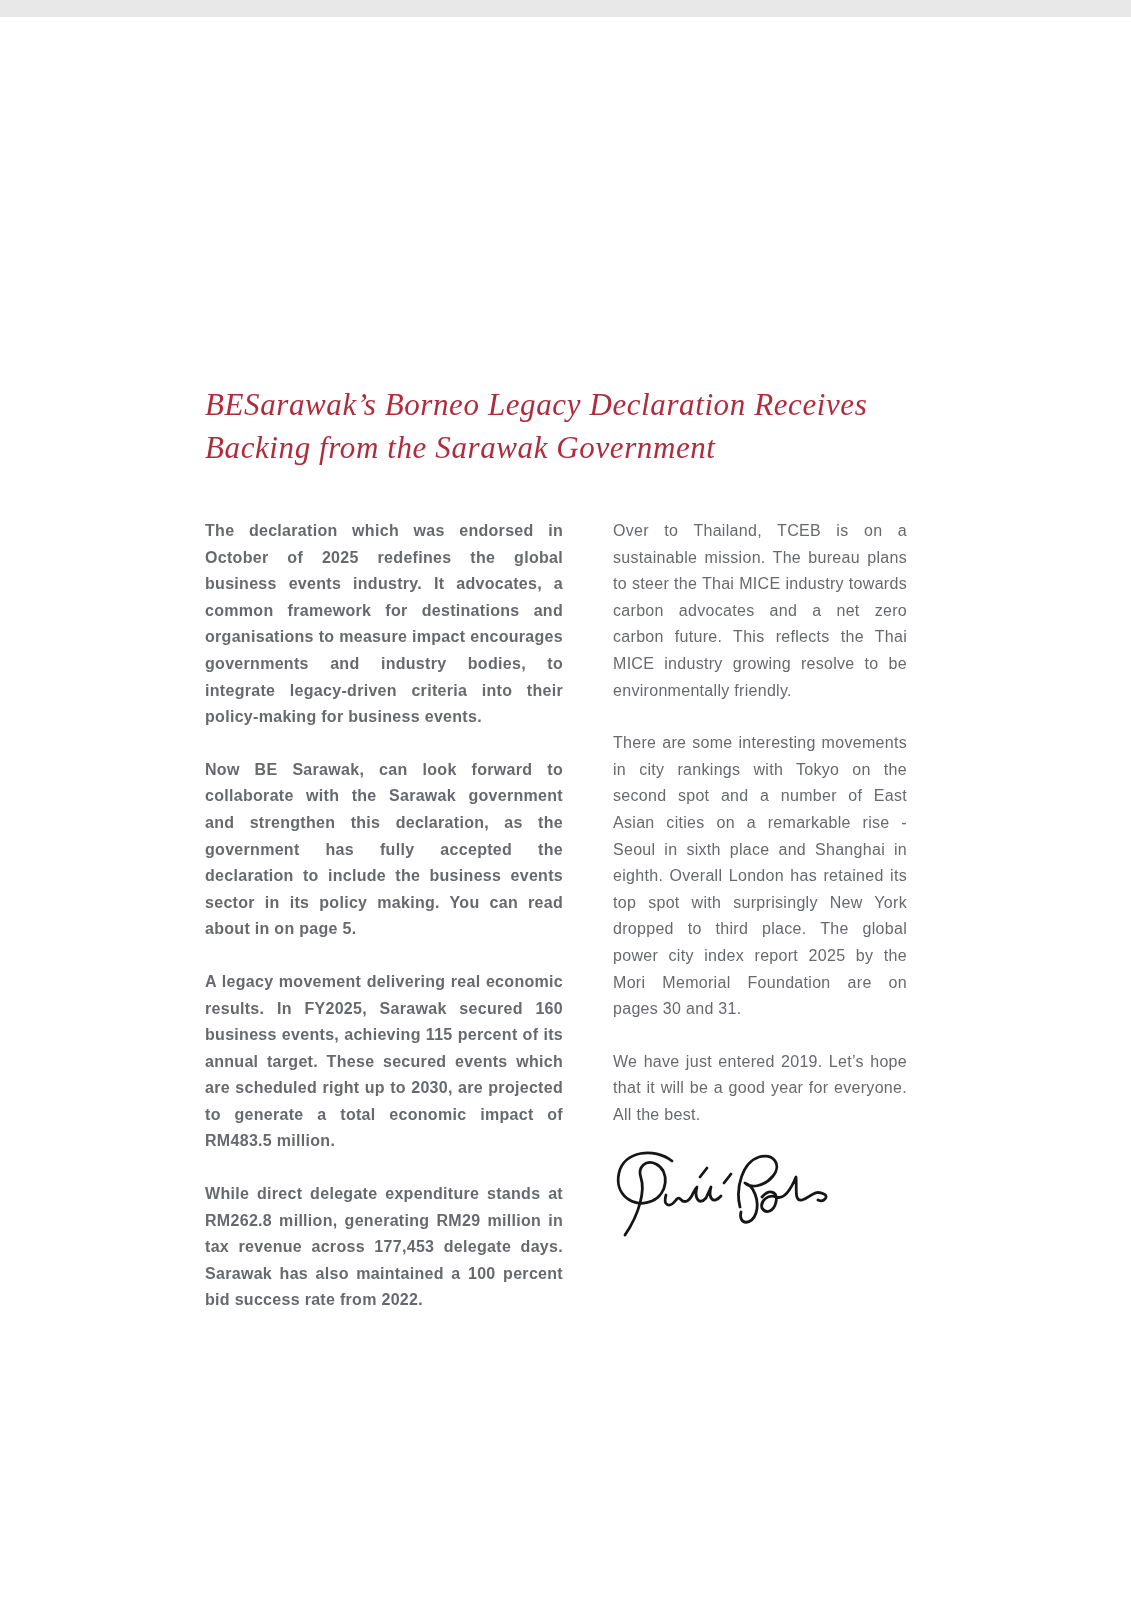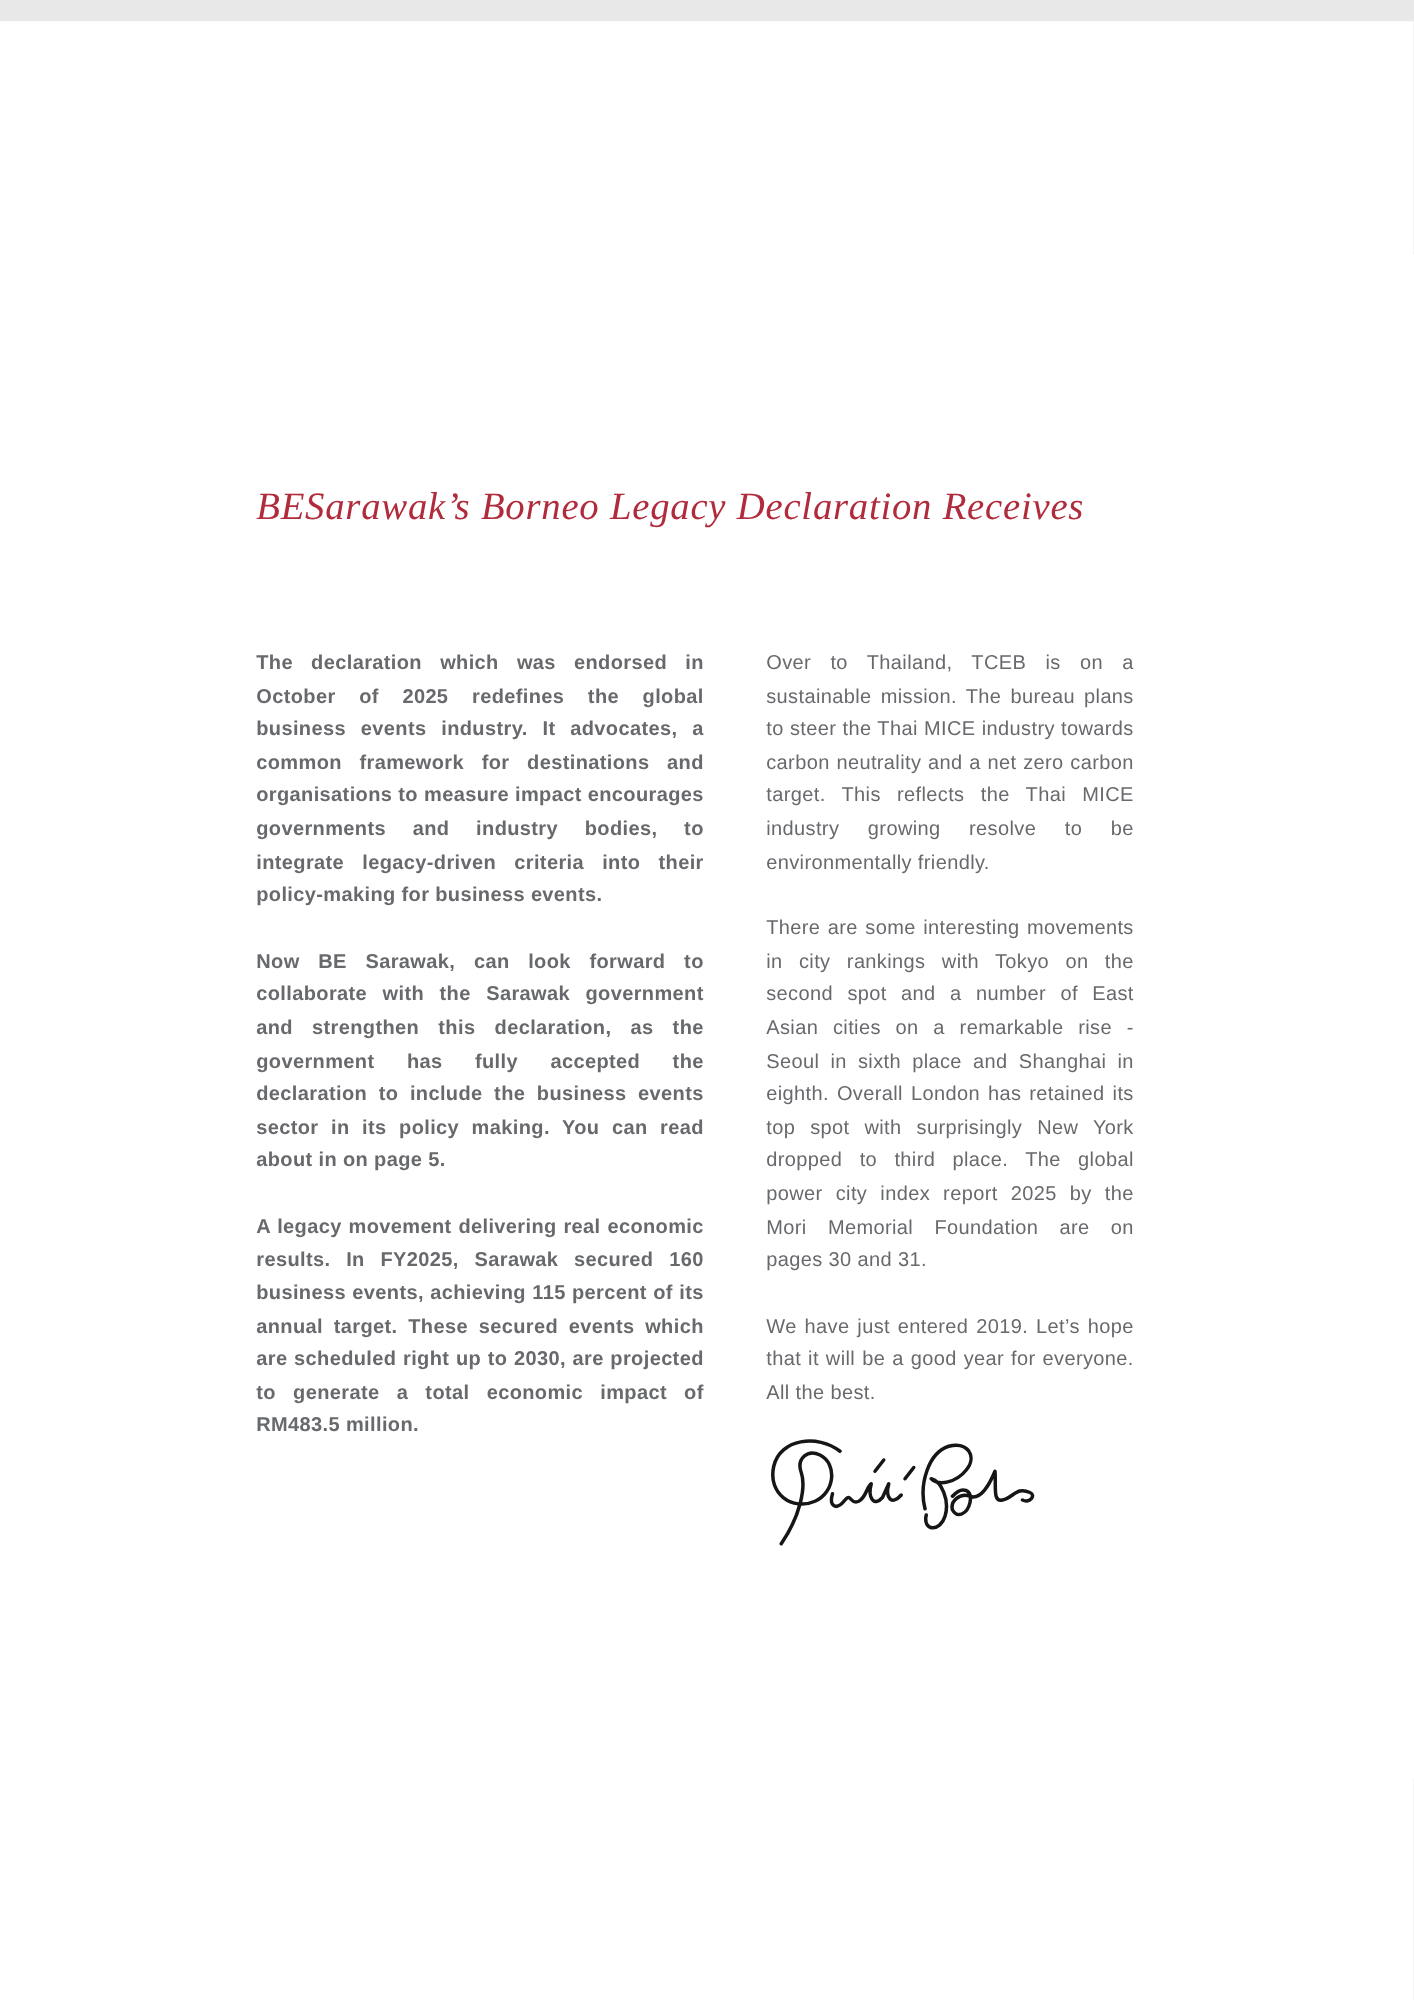--- a/index.html
+++ b/index.html
@@ -63,30 +63,32 @@
     stroke-linejoin: round;
   }
 </style>
 </head>
 <body>
 
 <div class="page">
 
   <header class="title">
     <div>BESarawak’s Borneo Legacy Declaration Receives</div>
+    <div>Backing from the Sarawak Government</div>
   </header>
 
   <section class="col col-left">
     <p>The declaration which was endorsed in October of 2025 redefines the global business events industry. It advocates, a common framework for destinations and organisations to measure impact encourages governments and industry bodies, to integrate legacy-driven criteria into their policy-making for business events.</p>
     <p>Now BE Sarawak, can look forward to collaborate with the Sarawak government and strengthen this declaration, as the government has fully accepted the declaration to include the business events sector in its policy making. You can read about in on page 5.</p>
     <p>A legacy movement delivering real economic results. In FY2025, Sarawak secured 160 business events, achieving 115 percent of its annual target. These secured events which are scheduled right up to 2030, are projected to generate a total economic impact of RM483.5 million.</p>
+    <p>While direct delegate expenditure stands at RM262.8 million, generating RM29 million in tax revenue across 177,453 delegate days. Sarawak has also maintained a 100 percent bid success rate from 2022.</p>
   </section>
 
   <section class="col col-right">
-    <p>Over to Thailand, TCEB is on a sustainable mission. The bureau plans to steer the Thai MICE industry towards carbon neutrality and a net zero carbon target. This reflects the Thai MICE industry growing resolve to be environmentally friendly.</p>
+    <p>Over to Thailand, TCEB is on a sustainable mission. The bureau plans to steer the Thai MICE industry towards carbon advocates and a net zero carbon future. This reflects the Thai MICE industry growing resolve to be environmentally friendly.</p>
     <p>There are some interesting movements in city rankings with Tokyo on the second spot and a number of East Asian cities on a remarkable rise - Seoul in sixth place and Shanghai in eighth.  Overall London has retained its top spot with surprisingly New York dropped to third place. The global power city index report 2025 by the Mori Memorial Foundation are on pages 30 and 31.</p>
     <p>We have just entered 2019. Let’s hope that it will be a good year for everyone. All the best.</p>
   </section>
 
   <div class="signature">
     <svg viewBox="0 0 228 102" aria-hidden="true">
       <path d="M62 16 C44 2 14 6 9 28 C4 50 24 64 42 56 C58 49 60 26 46 19 C36 14 27 22 31 33 C35 45 30 68 15 90"></path>
       <path d="M56 50 C53 60 59 64 66 55 C71 49 70 59 77 56 C83 53 83 45 87 42 C84 53 89 61 96 53 L101 42 C98 53 103 60 111 51"></path>
       <path d="M90 32 L97 23"></path>
       <path d="M114 38 L121 29"></path>

